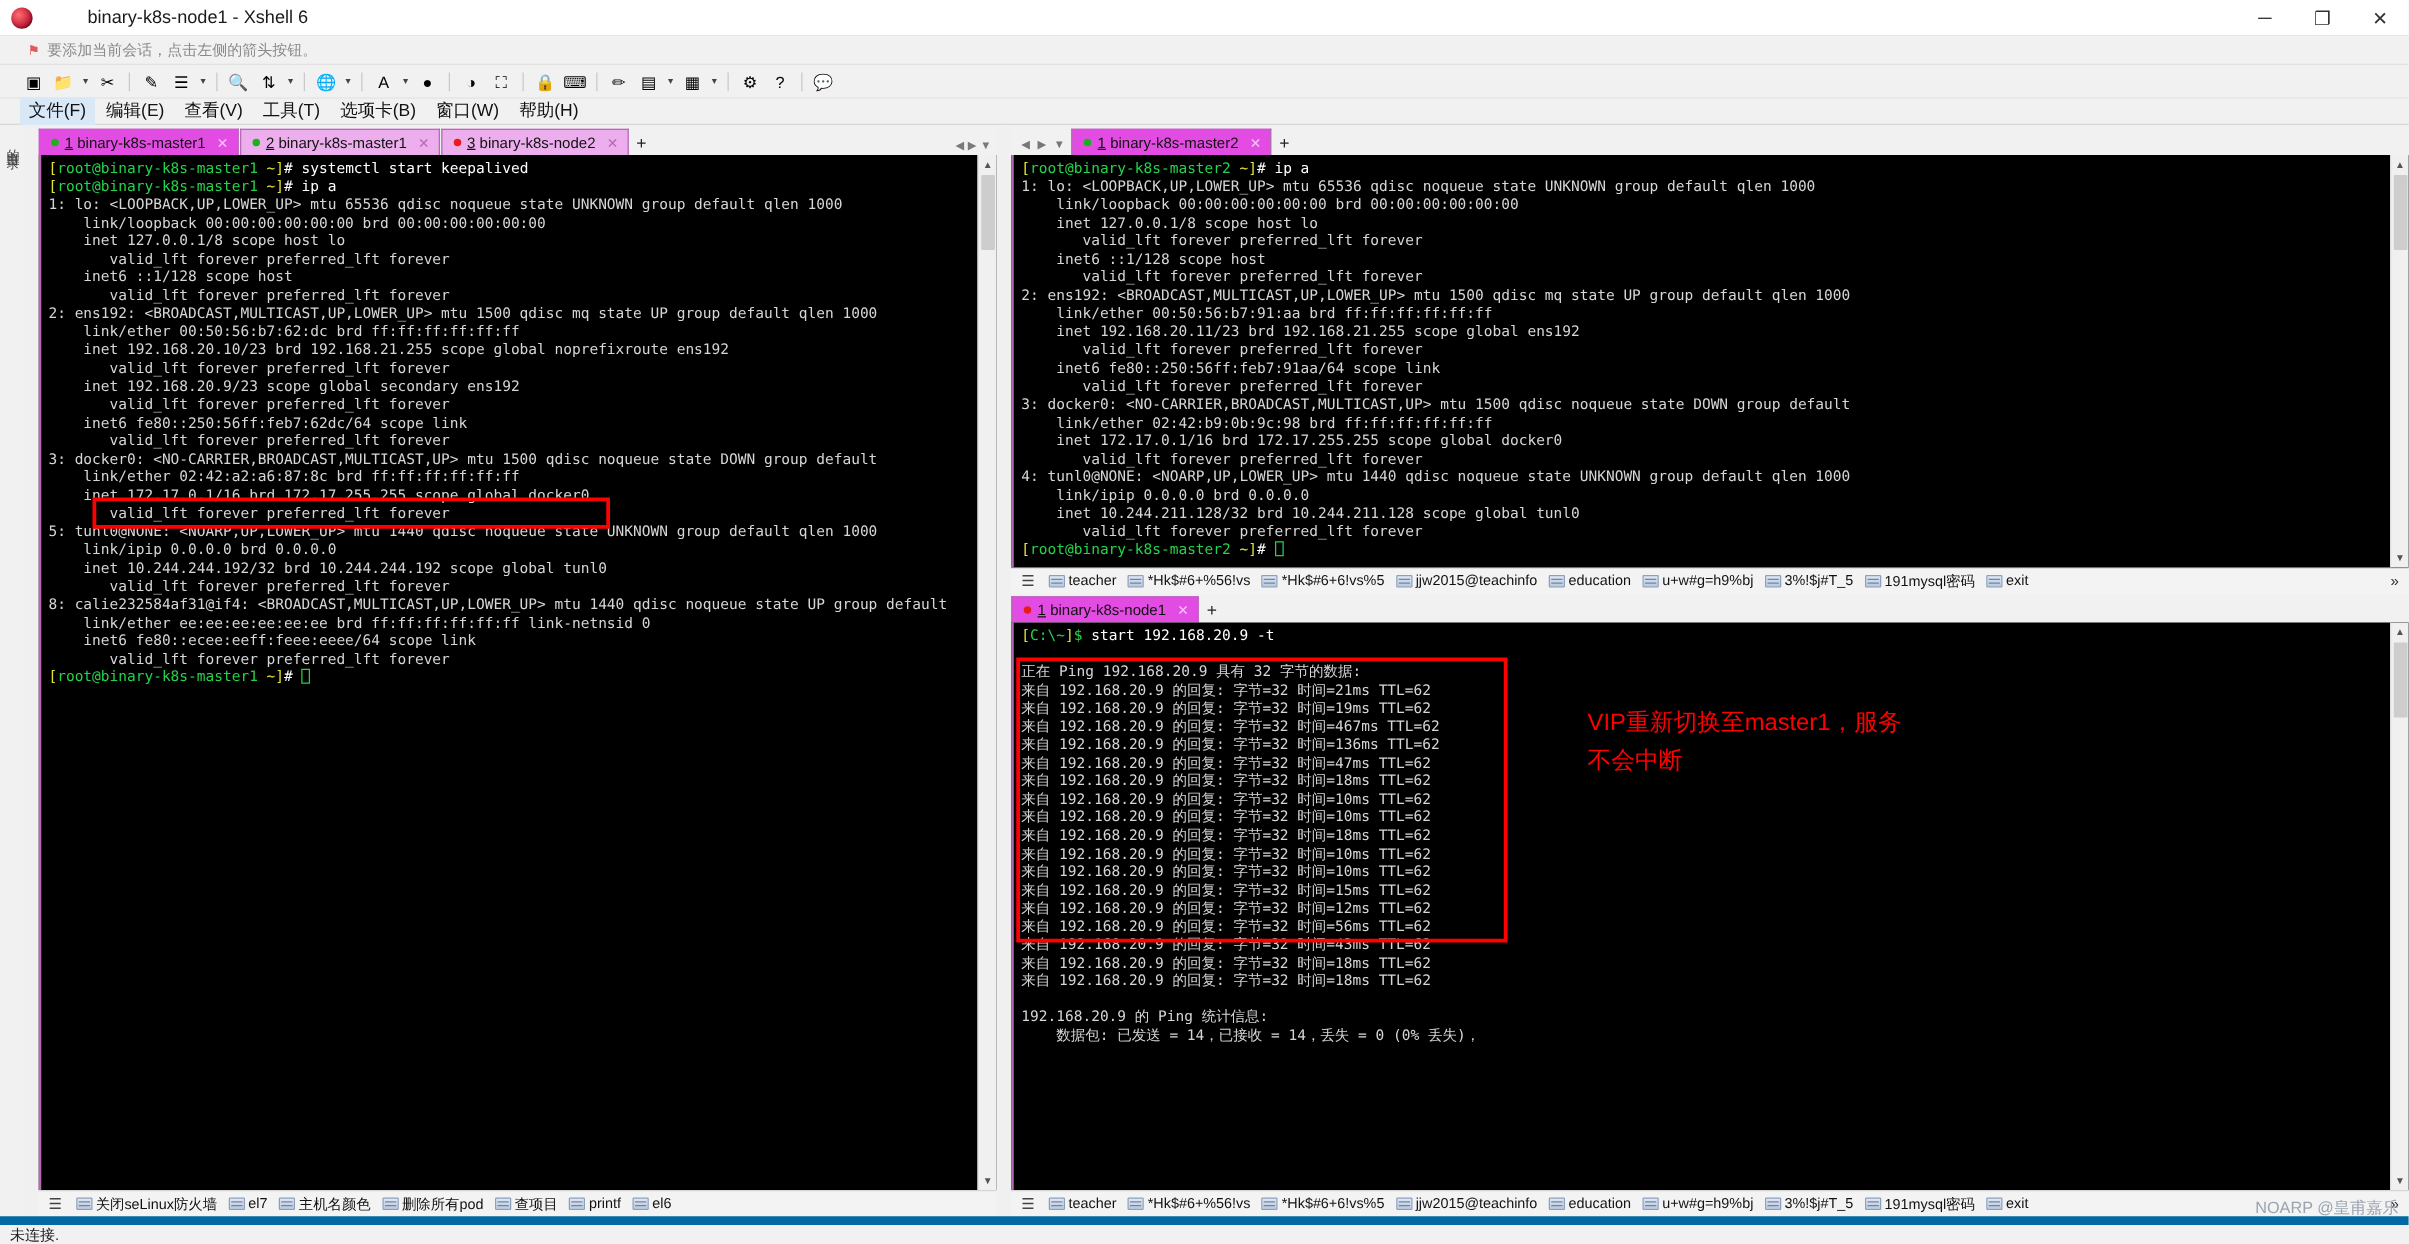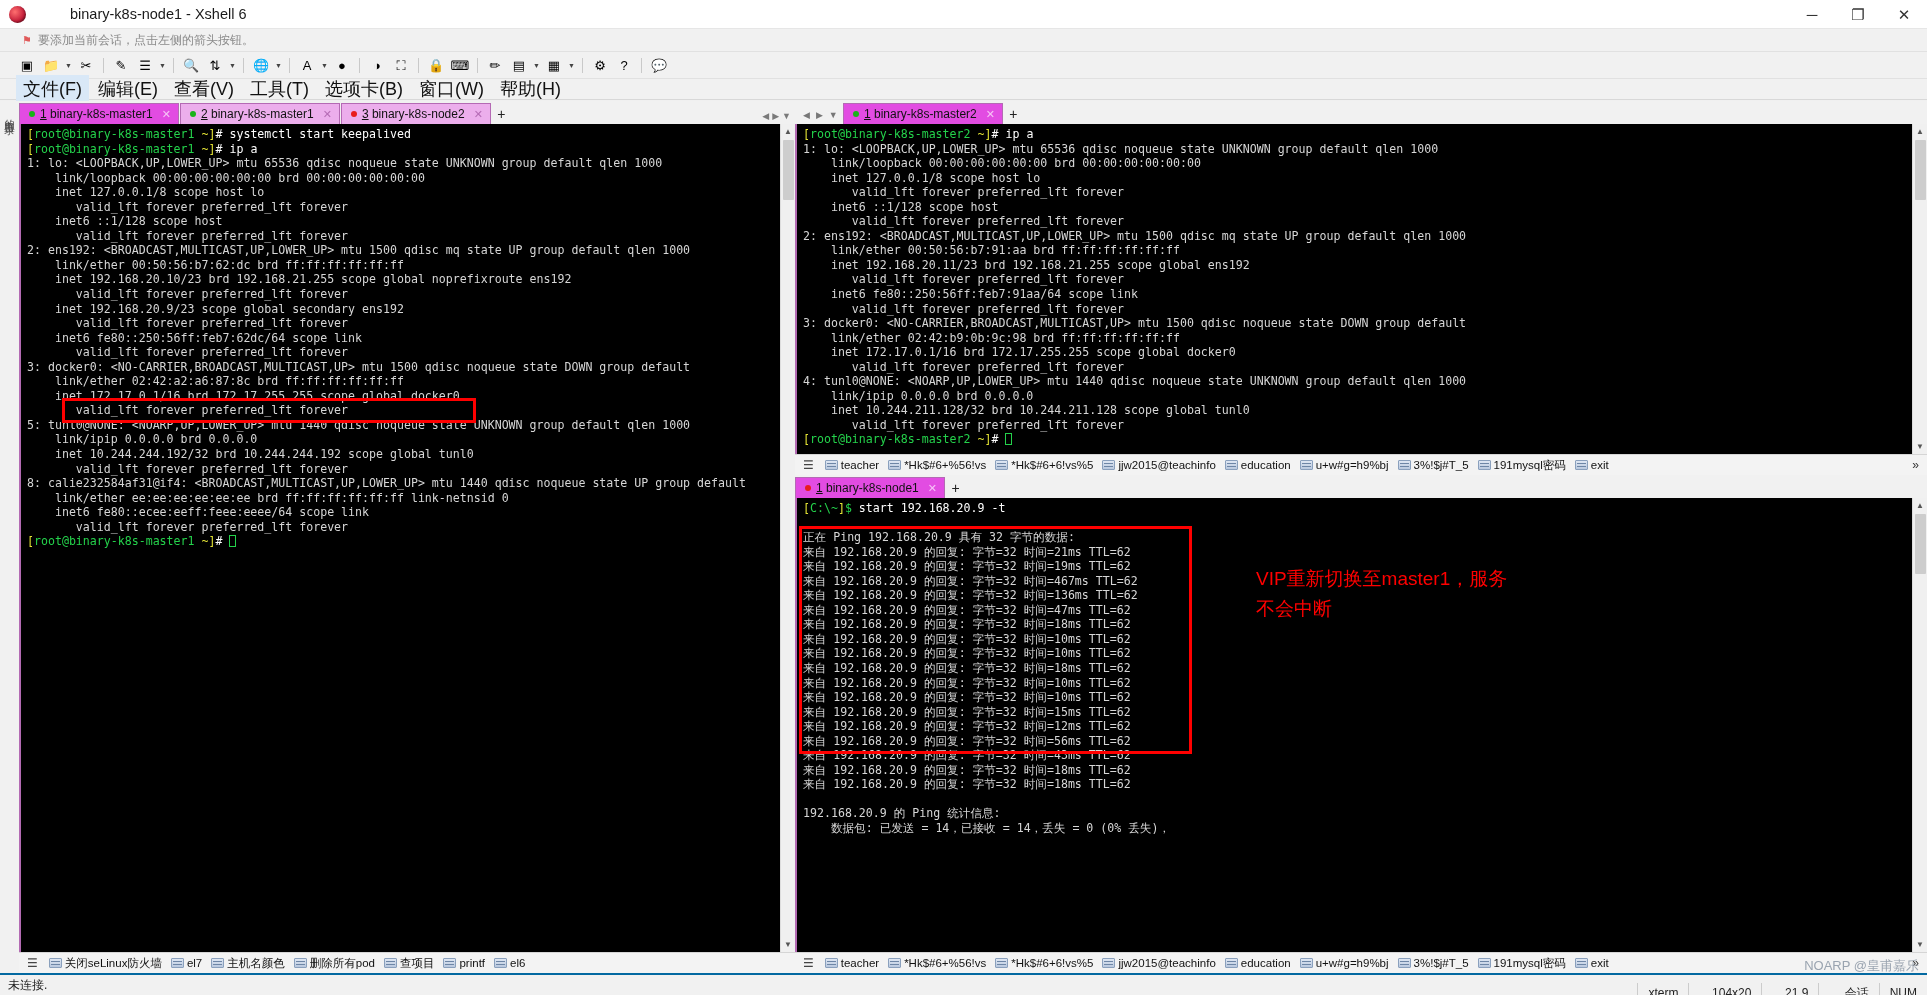--- a/index.html
+++ b/index.html
@@ -47,25 +47,25 @@
         font-size: 13px; line-height: 1; cursor: default; }
   .tbcaret { width: 9px; height: 21px; display: flex; align-items: center; justify-content: center;
              font-size: 7px; color: #444; }
   .tbsep { width: 1px; height: 15px; background: #c9c9c9; margin: 0 4px; }
 
   
   .menubar {
     height: 21px; background: #f1f1f1; display: flex; align-items: center;
     padding-left: 16px; gap: 2px; border-bottom: 1px solid #d8d8d8;
   }
-  .menuitem { font-size: 18px; color: #111; padding: 2px 7px; }
+  .menuitem { font-size: 14px; color: #111; padding: 2px 7px; }
   .menuitem.active { background: #d9e8f7; }
 
   
-  .main { position: absolute; top: 101px; left: 0; right: 0; bottom: 22px; display: flex; }
+  .main { position: absolute; top: 101px; left: 0; right: 0; bottom: 22px; display: flex; gap: 12px; }
 
   .vstrip { width: 19px; background: #f1f1f1; padding-top: 10px;
             display: flex; flex-direction: column; align-items: center; }
   .vstrip .vtxt {
     writing-mode: vertical-rl; font-size: 10.5px; color: #444; letter-spacing: 2px;
     line-height: 13px;
   }
 
   
   .pane { display: flex; flex-direction: column; background: #f1f1f1; position: relative; }
@@ -141,21 +141,21 @@
 
   
   .annot {
     position: absolute; color: #ff0000; font-size: 19px; line-height: 30px;
     font-family: "Liberation Sans", sans-serif; z-index: 6; white-space: pre-line;
   }
 
   
   .statusbar {
     position: absolute; left: 0; right: 0; bottom: 0; height: 22px; background: #f1f1f1;
-    border-top: 2px solid #0369a1; display: flex; align-items: center; font-size: 12px; color: #222;
+    border-top: 7px solid #0369a1; display: flex; align-items: flex-start; font-size: 12px; color: #222;
   }
   .statusbar .sb-left { padding-left: 8px; }
   .statusbar .sb-right { margin-left: auto; display: flex; align-items: center; }
   .statusbar .sb-cell { padding: 0 10px; border-left: 1px solid #ccc; line-height: 20px; margin-top: 15px; }
   .watermark {
     position: absolute; right: 8px; bottom: 20px; font-size: 13px; color: #9aa4b0; z-index: 7;
   }
 </style>
 </head>
 <body>

